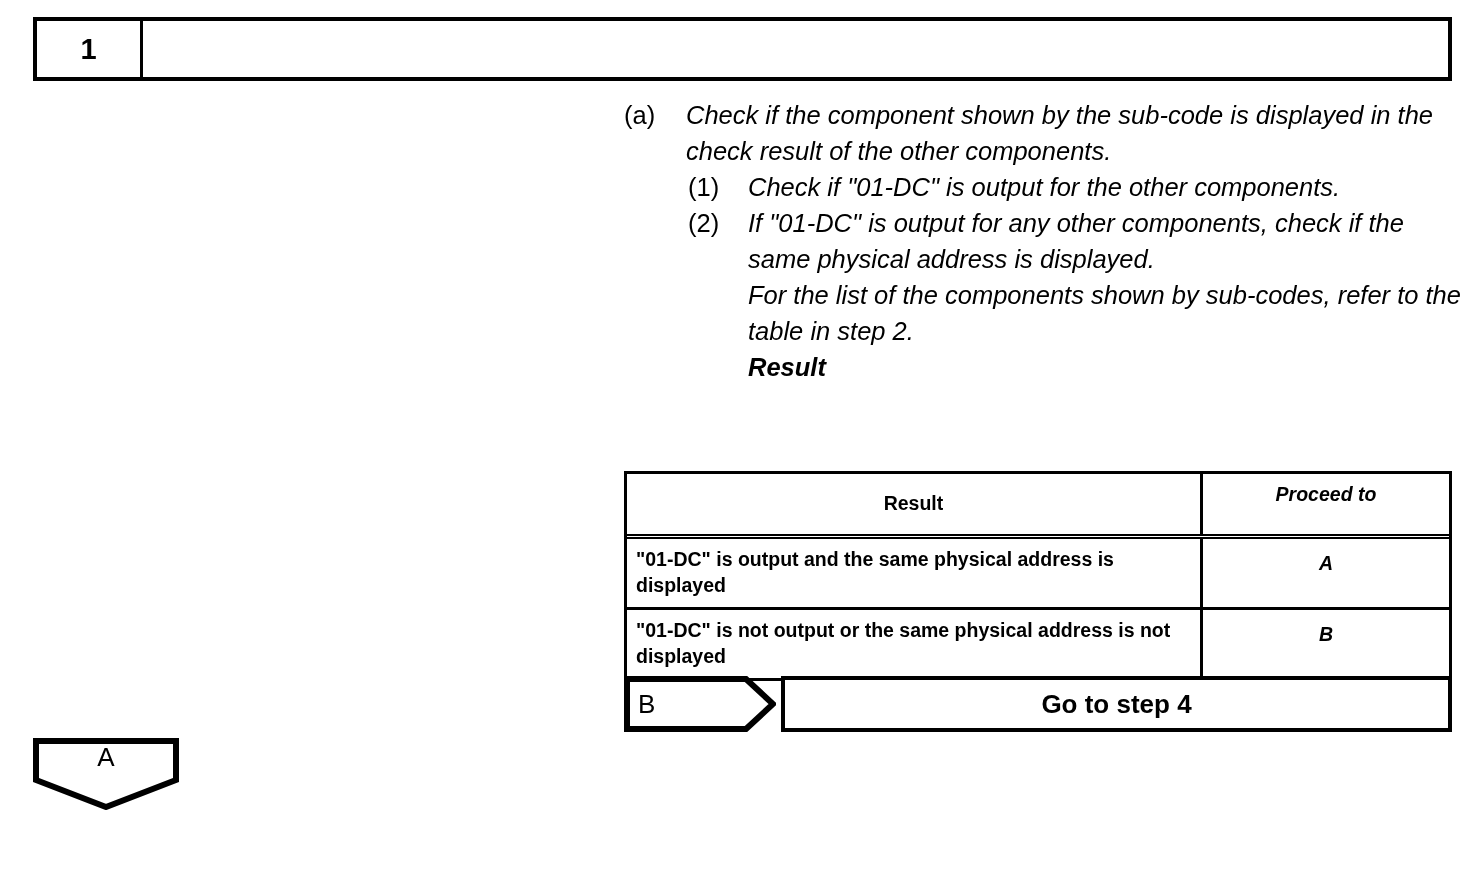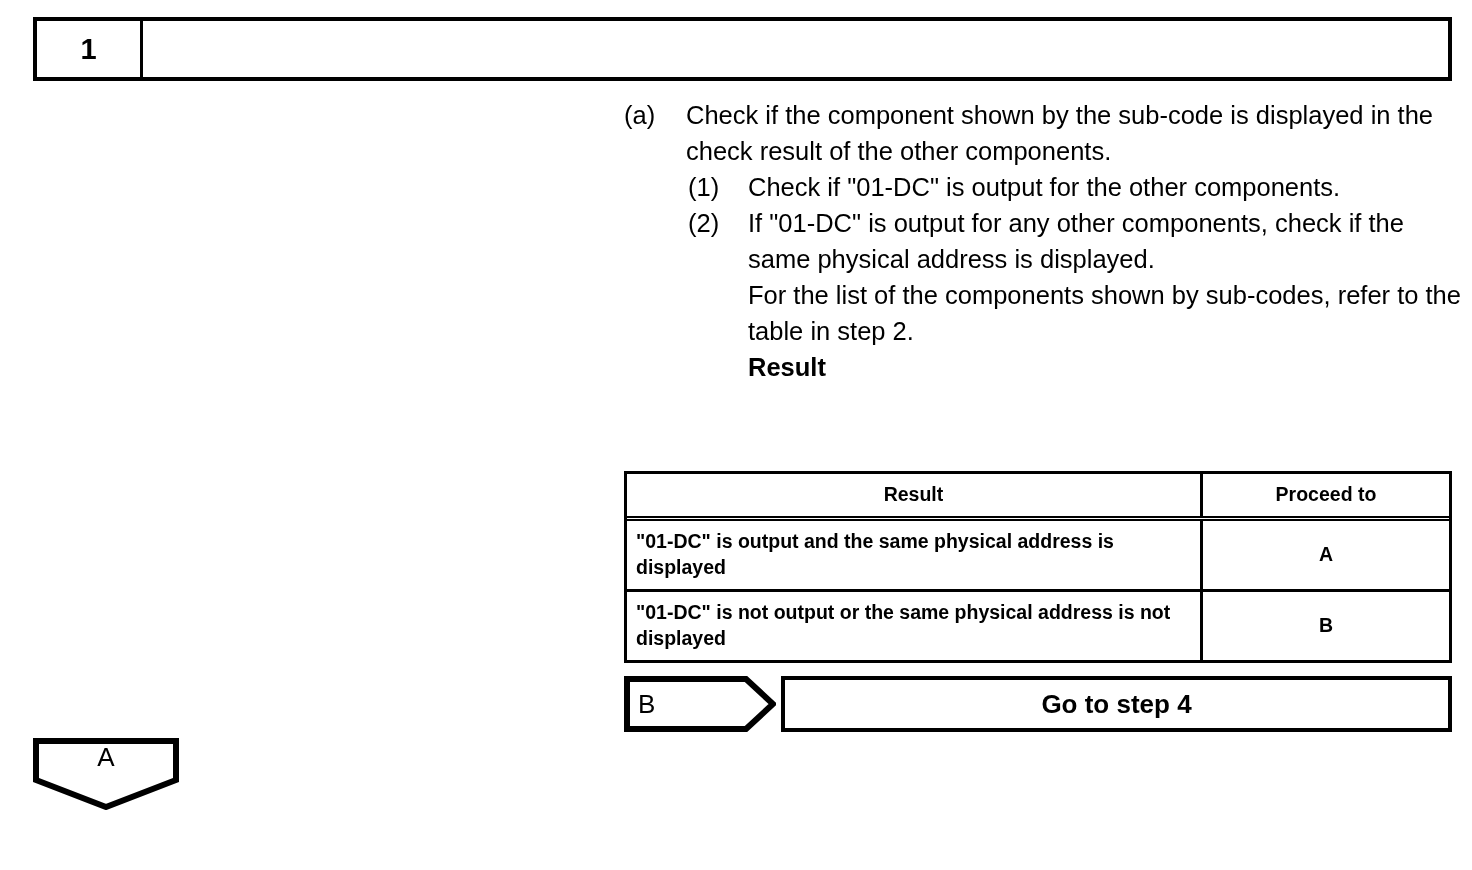--- a/index.html
+++ b/index.html
@@ -68,21 +68,21 @@
   .proc-row {
     display: flex;
     align-items: flex-start;
   }
   .proc-marker {
     flex: 0 0 auto;
     white-space: pre;
   }
   .proc-marker.lvl-a { width: 62px; }
   .proc-marker.lvl-n { width: 60px; }
-  .proc-body { flex: 1 1 auto; }
+  .proc-body { flex: 1 1 auto; font-style: italic; }
   .proc-indent-1 { padding-left: 64px; }
   .proc-bold { font-weight: bold; }
 
   
   .result-table {
     position: absolute;
     left: 624px;
     top: 471px;
     width: 828px;
     border: 3px solid #000;
@@ -100,27 +100,28 @@
     flex: 1 1 auto;
     border-right: 3px solid #000;
     padding: 7px 9px 9px 9px;
     font-size: 19.5px;
     font-weight: bold;
     line-height: 26px;
   }
   .rt-cell-proceed {
     flex: 0 0 246px;
     width: 246px;
-    padding: 7px 9px 9px 9px;
+    padding: 7px 9px 27px 9px;
     font-size: 19.5px;
     font-weight: bold;
     line-height: 26px;
     display: flex;
     align-items: center;
     justify-content: center;
+    font-style: italic;
   }
   .rt-head .rt-cell-result,
   .rt-head .rt-cell-proceed {
     text-align: center;
     display: flex;
     align-items: center;
     justify-content: center;
     min-height: 34px;
   }
   .rt-body-row { min-height: 66px; }

